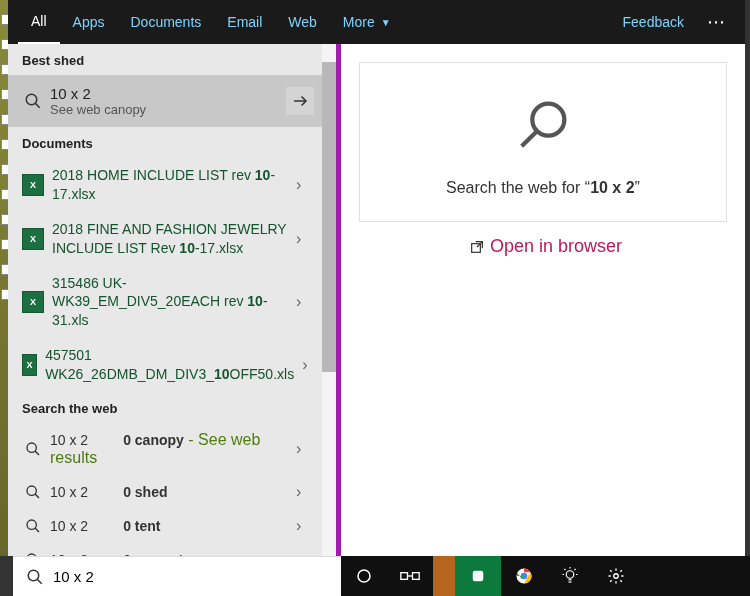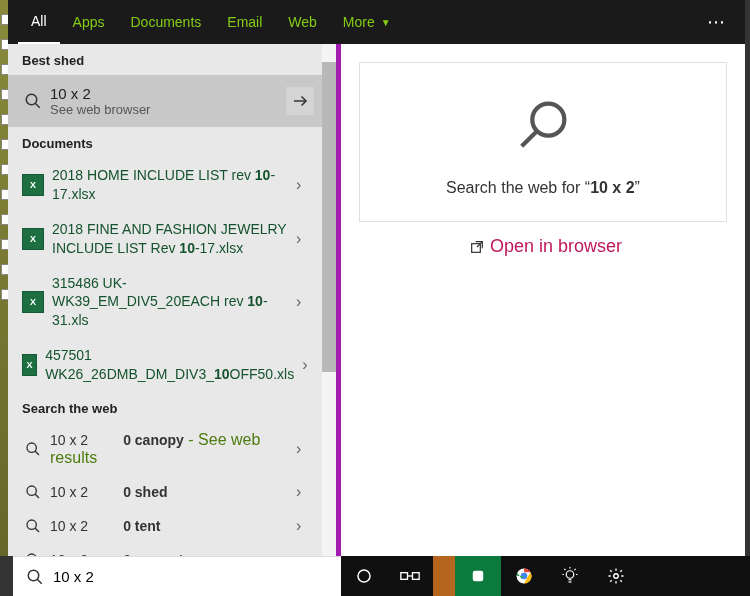--- a/index.html
+++ b/index.html
@@ -4,21 +4,21 @@
 <style>
   * { box-sizing: border-box; margin: 0; padding: 0; font-family: "Segoe UI", Arial, sans-serif; }
   body { width: 750px; height: 596px; overflow: hidden; background: #333; position: relative; }
 
   .desktop-strip { position: absolute; left: 0; top: 0; width: 13px; height: 556px; background: linear-gradient(#8a8a3a,#66662a); }
   .desktop-strip .dicon { width: 11px; height: 11px; margin: 14px 1px; background: #fff; border: 1px solid #888; }
 
   .panel { position: absolute; left: 8px; top: 0; width: 737px; height: 556px; background: #fff; display: flex; flex-direction: column; }
 
   .tabs { height: 44px; background: #1a1a1a; color: #fff; display: flex; align-items: center; padding: 0 10px; font-size: 14px; }
-  .tabs .tab { padding: 0 13px; height: 44px; display: flex; align-items: center; cursor: pointer; color: #84cc16; }
+  .tabs .tab { padding: 0 13px; height: 44px; display: flex; align-items: center; cursor: pointer; color: #7dd3fc; }
   .tabs .tab.active { color: #fff; border-bottom: 2px solid #fff; }
   .tabs .spacer { flex: 1; }
   .tabs .dots { padding: 0 10px; font-size: 18px; cursor: pointer; }
 
   .main { flex: 1; display: flex; min-height: 0; }
 
   .left { width: 328px; background: #e8e8e8; position: relative; display: flex; flex-direction: column; overflow: hidden; }
   .scrollbar { position: absolute; right: 0; top: 0; width: 14px; height: 100%; background: #f4f4f4; }
   .scrollbar .thumb { position: absolute; right: 0; top: 18px; width: 14px; height: 310px; background: #b8b8b8; }
 
@@ -86,38 +86,39 @@
     <div class="tab active">All</div>
     <div class="tab">Apps</div>
     <div class="tab">Documents</div>
     <div class="tab">Email</div>
     <div class="tab">Web</div>
     <div class="tab">
       <span>More</span>
       <span style="margin-left:6px;font-size:10px;">▼</span>
     </div>
     <div class="spacer"></div>
+    <div class="tab">Feedback</div>
     <div class="dots">⋯</div>
   </div>
 
   <div class="main">
     <div class="left">
 
       <div class="section-h">Best shed</div>
 
       <div class="best">
         <div class="mico">
           <svg width="18" height="18" viewBox="0 0 24 24" fill="none" stroke="#333" stroke-width="2">
               <circle cx="10" cy="10" r="7"></circle>
               <line x1="21" y1="21" x2="15" y2="15"></line>
             </svg>
         </div>
         <div class="txt">
           <div class="t1">10 x 2</div>
-          <div class="t2">See web browser</div>
+          <div class="t2">See web canopy</div>
         </div>
         <div class="arrow">
           <svg width="18" height="18" viewBox="0 0 24 24" fill="none" stroke="#333" stroke-width="2">
               <line x1="4" y1="12" x2="20" y2="12"></line>
               <polyline points="14 6 20 12 14 18"></polyline>
             </svg>
         </div>
       </div>
 
       <div class="section-h">Documents</div>

